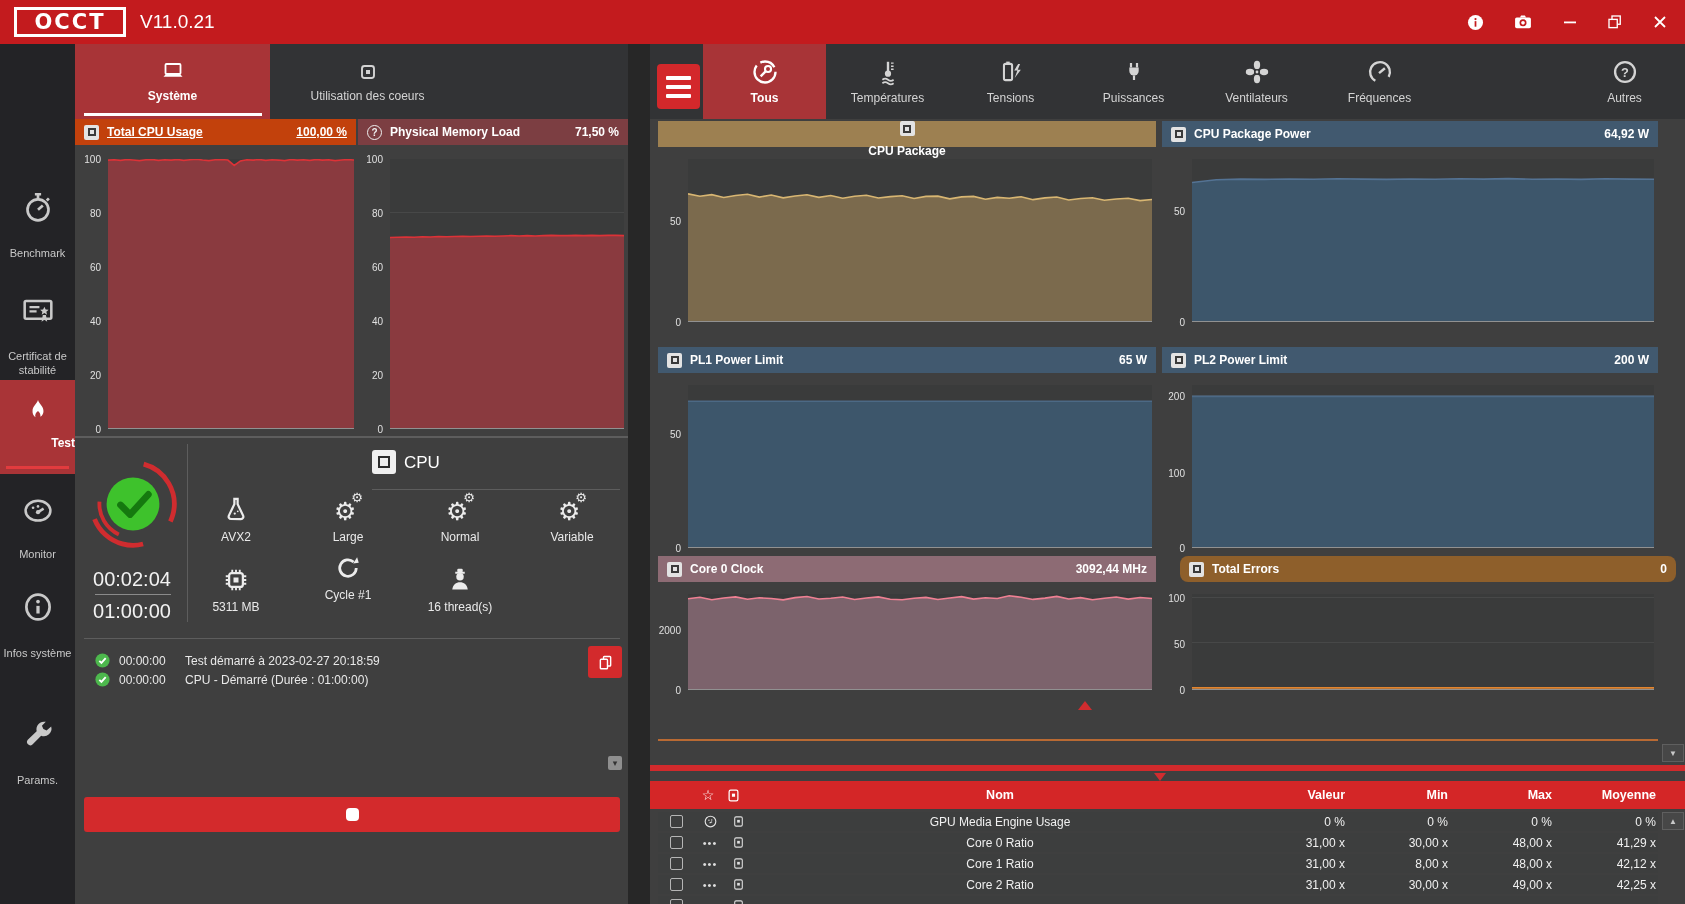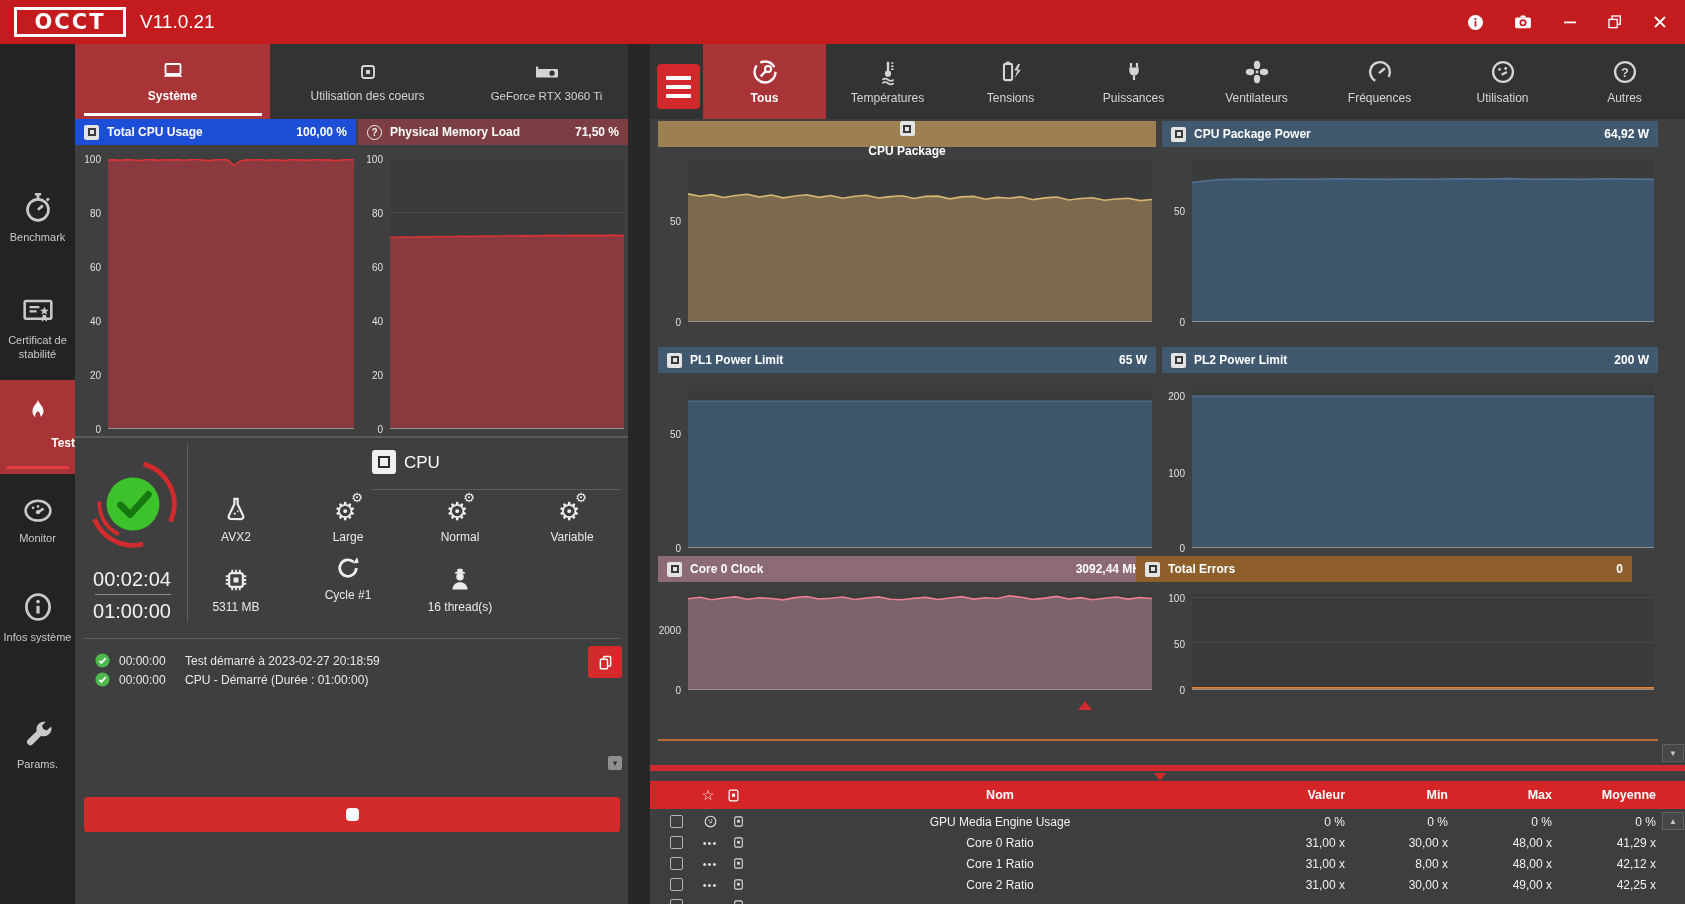--- a/index.html
+++ b/index.html
@@ -11,21 +11,21 @@
   
   .titlebar{left:0;top:0;width:1685px;height:44px;background:#c31b1e;}
   .logo{left:14px;top:7px;width:112px;height:30px;border:3px solid #fff;display:flex;align-items:center;justify-content:center;
         font-weight:900;font-size:21px;letter-spacing:2px;color:#fff;font-family:"DejaVu Sans",sans-serif;}
   .version{left:140px;top:11px;font-size:19px;color:#fff;font-weight:500;}
   .winbtn{top:10px;width:24px;height:24px;display:flex;align-items:center;justify-content:center;cursor:pointer;}
 
   
   .sidebar{left:0;top:44px;width:75px;height:860px;background:#232326;}
   .sbitem{position:absolute;left:0;width:75px;display:flex;flex-direction:column;align-items:center;
-          color:#c9c9c9;font-size:11px;text-align:center;line-height:1.3;cursor:pointer;}
+          color:#c9c9c9;font-size:11px;text-align:center;line-height:1.3;cursor:pointer;gap:16px;}
   .sbitem svg{margin-bottom:5px;}
   .sbactive{background:#a93437;color:#fff;}
 
   
   .tabstrip{top:44px;height:75px;background:#323335;}
   .vtab{position:absolute;top:44px;height:75px;display:flex;flex-direction:column;align-items:center;
         justify-content:center;gap:5px;color:#d4d4d4;font-size:12px;cursor:pointer;}
   .vtab.active{background:#a83437;color:#fff;}
   .tabunderline{height:3px;background:#fff;}
 
@@ -173,30 +173,22 @@
     <span style="font-weight:bold;">Système</span>
   </div>
   <div class="abs tabunderline" style="left:84px;top:113px;width:178px;"></div>
   <div class="vtab" style="left:270px;width:195px;">
     <svg width="24" height="24" viewBox="0 0 24 24">
         <rect x="6" y="6" width="12" height="12" rx="2.5" fill="none" stroke="#d4d4d4" stroke-width="1.9"></rect>
         <rect x="10" y="10" width="4" height="4" fill="#d4d4d4"></rect>
       </svg>
     <span>Utilisation des coeurs</span>
   </div>
-  <div class="vtab" style="left:465px;width:163px;font-size:11.5px;">
-    <svg width="28" height="24" viewBox="0 0 28 24">
-        <rect x="3" y="8" width="22" height="8.5" rx="1" fill="#d4d4d4"></rect>
-        <circle cx="19" cy="12.2" r="2.6" fill="#323335"></circle>
-        <rect x="3" y="5.5" width="2.2" height="3" fill="#d4d4d4"></rect>
-      </svg>
-    <span>GeForce RTX 3060 Ti</span>
-  </div>
-
-  <div class="abs chart-head" style="left: 75px; top: 119px; width: 281px; background: #1d4ed8;">
+
+  <div class="abs chart-head" style="left: 75px; top: 119px; width: 281px; background: #c2410c; text-decoration: underline;">
     <span class="mi"></span>
     <span>Total CPU Usage</span>
     <span class="val">100,00 %</span>
   </div>
   <div class="plotwrap" style="left:76px;top:159px;width:278px;height:270px;">
     <div class="yaxis">
         <span style="bottom: calc(100% - 6px);">100</span>
         <span style="bottom: calc(80% - 6px);">80</span>
         <span style="bottom: calc(60% - 6px);">60</span>
         <span style="bottom: calc(40% - 6px);">40</span>
@@ -401,29 +393,20 @@
       </svg>
     <span>Ventilateurs</span>
   </div>
   <div class="vtab" style="left:1318px;width:123px;">
     <svg width="28" height="28" viewBox="0 0 24 24">
         <circle cx="12" cy="12" r="8.5" fill="none" stroke="#d4d4d4" stroke-width="2" stroke-dasharray="40 14" transform="rotate(118 12 12)"></circle>
         <path d="M11.2 13l5-4.2" stroke="#d4d4d4" stroke-width="2.1"></path>
       </svg>
     <span>Fréquences</span>
   </div>
-  <div class="vtab" style="left:1441px;width:123px;">
-    <svg width="28" height="28" viewBox="0 0 24 24">
-        <circle cx="12" cy="12" r="8.5" fill="none" stroke="#d4d4d4" stroke-width="2"></circle>
-        <circle cx="9" cy="9.8" r="1.2" fill="#d4d4d4"></circle>
-        <circle cx="14.3" cy="9" r="1.2" fill="#d4d4d4"></circle>
-        <path d="M10.8 14.4l4.6-2.4" stroke="#d4d4d4" stroke-width="2"></path>
-      </svg>
-    <span>Utilisation</span>
-  </div>
   <div class="vtab" style="left:1564px;width:121px;">
     <svg width="28" height="28" viewBox="0 0 24 24">
         <circle cx="12" cy="12" r="8.5" fill="none" stroke="#d4d4d4" stroke-width="2"></circle>
         <text x="12" y="16" font-size="11" font-weight="bold" text-anchor="middle" fill="#d4d4d4" font-family="Liberation Sans,sans-serif">?</text>
       </svg>
     <span>Autres</span>
   </div>
 
   <div class="abs chart-head" style="left: 658px; top: 121px; width: 498px; background: rgb(157, 128, 81); flex-direction: column;">
     <span class="mi"></span>
@@ -520,21 +503,21 @@
       <div class="plot">
         <i style="bottom: 62%;"></i>
         <i style="bottom: 0%;"></i>
         <svg width="464" height="95" viewBox="0 0 464 95">
           <polygon points="0,95 0,4.75 11.897435897435898,3.325000000000003 23.794871794871796,5.700000000000003 35.69230769230769,3.990000000000009 47.58974358974359,2.8500000000000085 59.48717948717948,5.2250000000000085 71.38461538461539,3.799999999999997 83.28205128205128,4.559999999999988 95.17948717948718,5.890000000000001 107.07692307692308,3.6099999999999994 118.97435897435896,2.4699999999999847 130.87179487179486,4.939999999999998 142.76923076923077,4.275000000000006 154.66666666666666,3.0400000000000063 166.56410256410257,5.509999999999991 178.46153846153848,3.990000000000009 190.35897435897436,2.8500000000000085 202.25641025641025,5.2250000000000085 214.15384615384616,5.7949999999999875 226.05128205128204,4.180000000000007 237.94871794871793,3.4199999999999875 249.84615384615384,5.509999999999991 261.7435897435897,3.990000000000009 273.64102564102564,2.6599999999999966 285.53846153846155,5.13000000000001 297.43589743589746,3.799999999999997 309.3333333333333,4.559999999999988 321.2307692307692,1.710000000000008 333.12820512820514,3.230000000000004 345.02564102564105,5.415000000000006 356.92307692307696,4.084999999999994 368.8205128205128,2.375 380.71794871794873,4.939999999999998 392.6153846153846,3.6099999999999994 404.5128205128205,5.700000000000003 416.4102564102564,4.275000000000006 428.3076923076923,3.0400000000000063 440.2051282051282,5.13000000000001 452.1025641025641,3.5150000000000006 464,4.559999999999988 464,95" fill="#7c636c"></polygon>
           <polyline points="0,4.75 11.897435897435898,3.325000000000003 23.794871794871796,5.700000000000003 35.69230769230769,3.990000000000009 47.58974358974359,2.8500000000000085 59.48717948717948,5.2250000000000085 71.38461538461539,3.799999999999997 83.28205128205128,4.559999999999988 95.17948717948718,5.890000000000001 107.07692307692308,3.6099999999999994 118.97435897435896,2.4699999999999847 130.87179487179486,4.939999999999998 142.76923076923077,4.275000000000006 154.66666666666666,3.0400000000000063 166.56410256410257,5.509999999999991 178.46153846153848,3.990000000000009 190.35897435897436,2.8500000000000085 202.25641025641025,5.2250000000000085 214.15384615384616,5.7949999999999875 226.05128205128204,4.180000000000007 237.94871794871793,3.4199999999999875 249.84615384615384,5.509999999999991 261.7435897435897,3.990000000000009 273.64102564102564,2.6599999999999966 285.53846153846155,5.13000000000001 297.43589743589746,3.799999999999997 309.3333333333333,4.559999999999988 321.2307692307692,1.710000000000008 333.12820512820514,3.230000000000004 345.02564102564105,5.415000000000006 356.92307692307696,4.084999999999994 368.8205128205128,2.375 380.71794871794873,4.939999999999998 392.6153846153846,3.6099999999999994 404.5128205128205,5.700000000000003 416.4102564102564,4.275000000000006 428.3076923076923,3.0400000000000063 440.2051282051282,5.13000000000001 452.1025641025641,3.5150000000000006 464,4.559999999999988" fill="none" stroke="#ef8093" stroke-width="1.6"></polyline>
         </svg>
       </div>
   </div>
 
-  <div class="abs chart-head" style="left: 1136px; top: 556px; width: 496px; background: rgb(142, 95, 43);">
+  <div class="abs chart-head" style="left: 1180px; top: 556px; width: 496px; background: rgb(142, 95, 43); border-radius: 8px;">
     <span class="mi"></span>
     <span>Total Errors</span>
     <span class="val">0</span>
   </div>
   <div class="plotwrap" style="left:1160px;top:594px;width:494px;height:96px;">
     <div class="yaxis">
         <span style="bottom: calc(96% - 6px);">100</span>
         <span style="bottom: calc(48% - 6px);">50</span>
         <span style="bottom: calc(0% - 6px);">0</span>
       </div>

